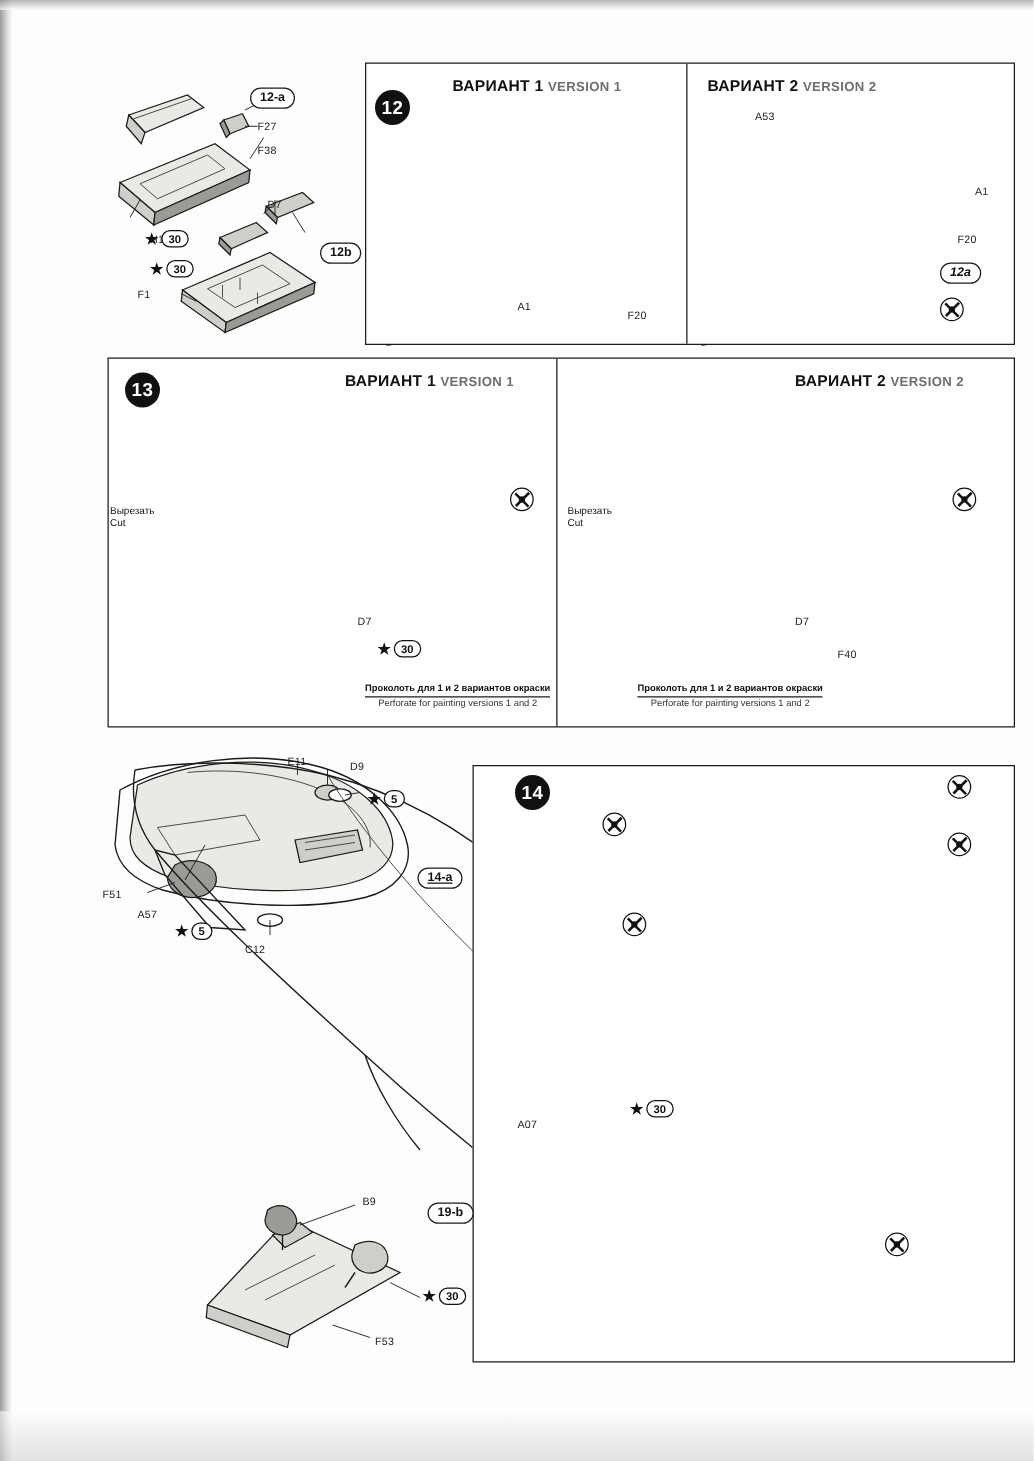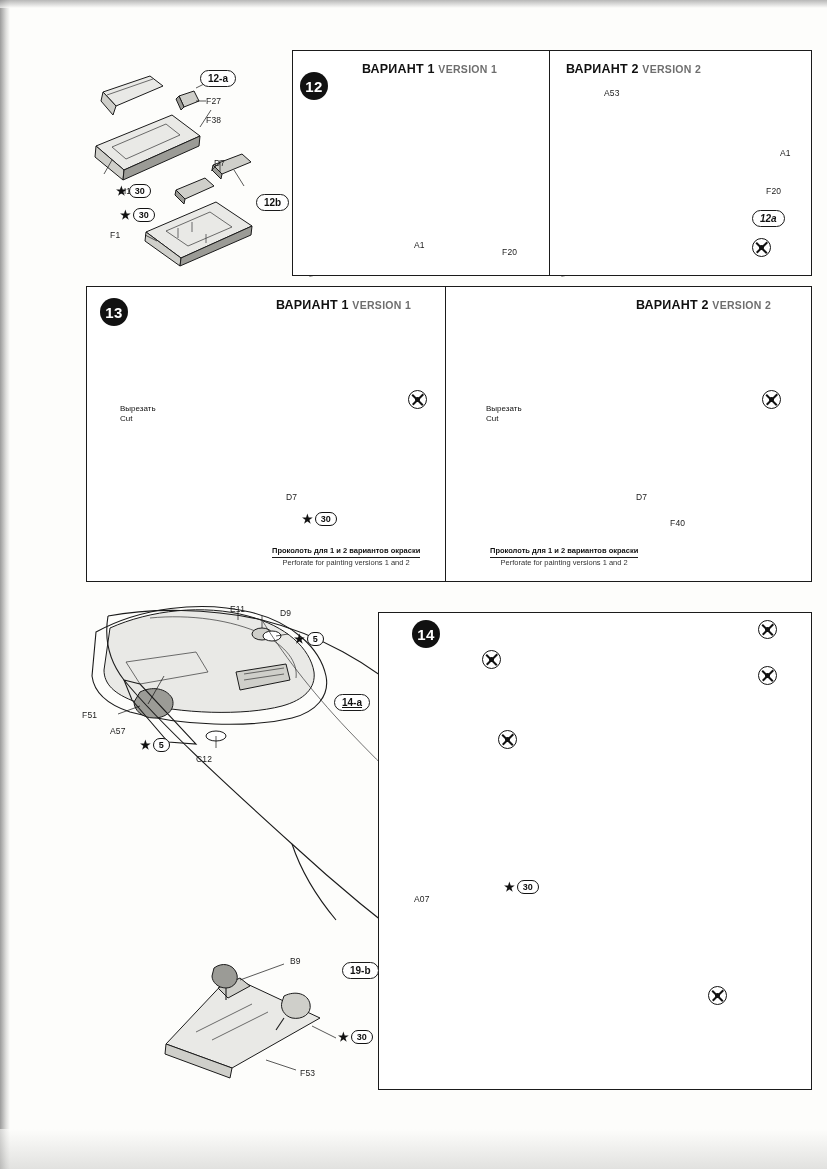--- a/index.html
+++ b/index.html
@@ -100,28 +100,28 @@
     font-size: 8.5px;
     color: #1b1b1b;
     white-space: nowrap;
     letter-spacing: .2px;
   }
   .cut-label {
     position: absolute;
     font-size: 8px;
     line-height: 9.5px;
     white-space: nowrap;
-    padding-left: 32px;
   }
   .note {
     position: absolute;
     font-size: 7.5px;
     line-height: 10px;
     text-align: center;
     white-space: nowrap;
+    margin-left: 20px;
   }
   .note .ru {
     font-weight: bold;
     border-bottom: 1px solid #1b1b1b;
     display: inline-block;
     padding-bottom: .5px;
   }
   .note .en { color: #333; }
 
   .paint-star {

